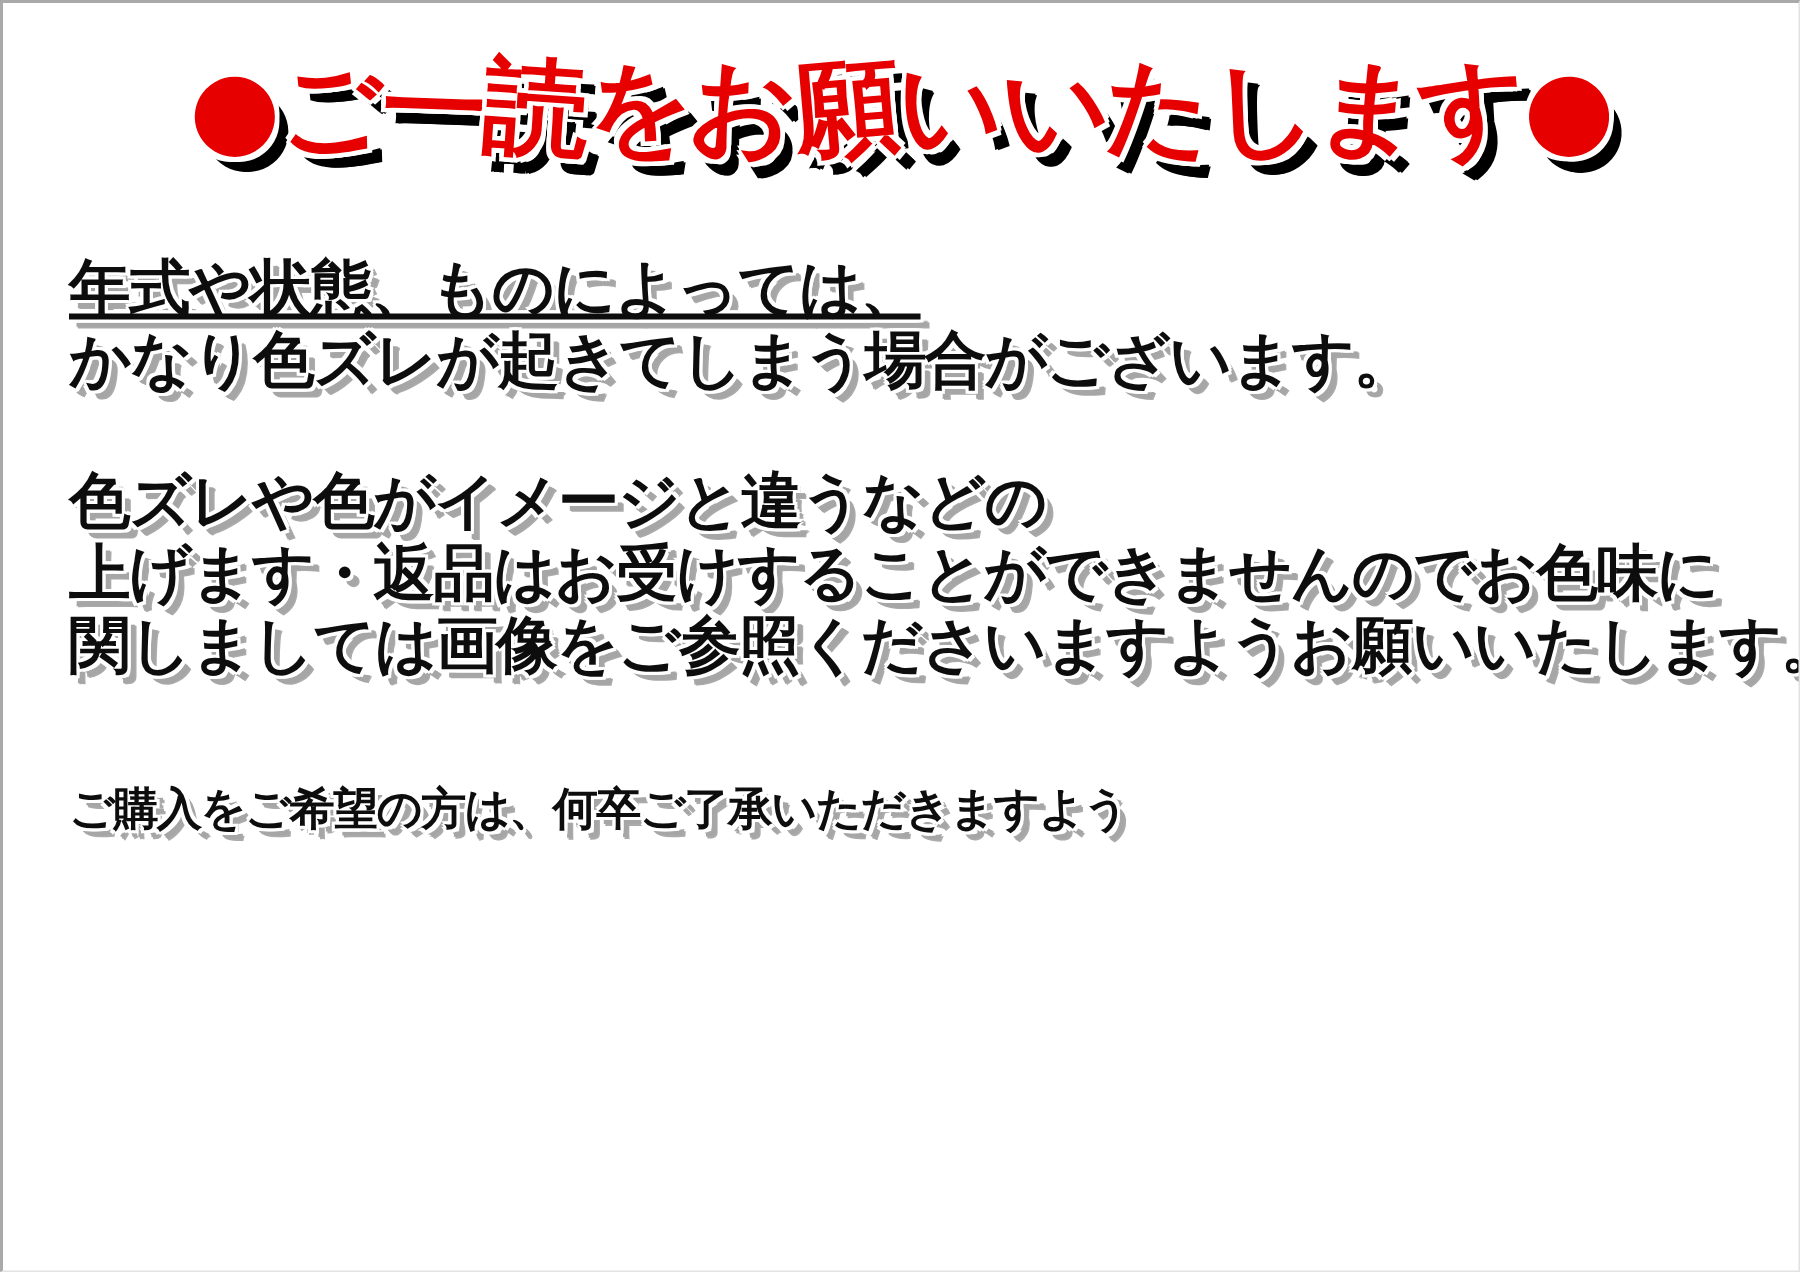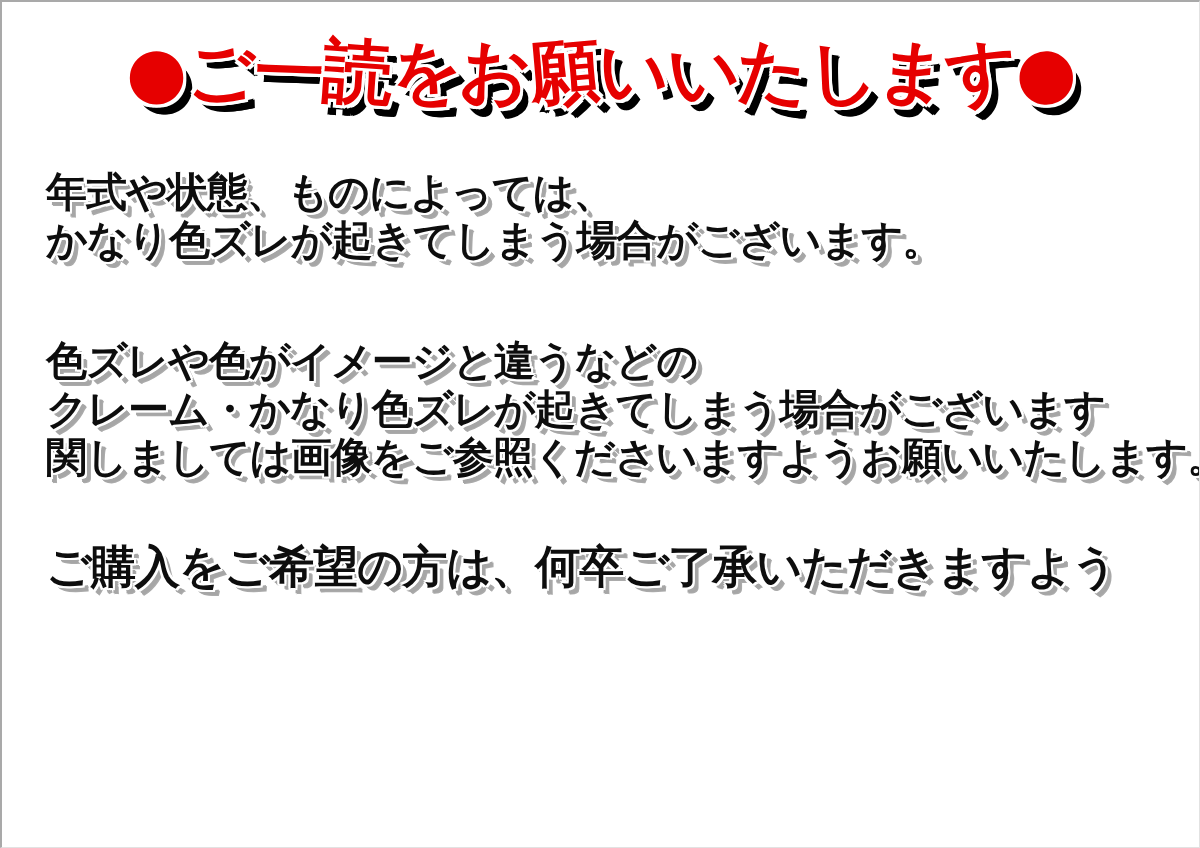--- a/index.html
+++ b/index.html
@@ -52,36 +52,36 @@
     letter-spacing: -1px;
     
     text-shadow:
       -2px -2px 0 #ffffff,  2px -2px 0 #ffffff,
       -2px  2px 0 #ffffff,  2px  2px 0 #ffffff,
       -2px  0   0 #ffffff,  2px  0   0 #ffffff,
        0   -2px 0 #ffffff,  0    2px 0 #ffffff,
        5px  5px 0 #a6a6a6,  6px  6px 0 #ababab;
   }
   .size-a { font-size: 41px; line-height: 48px; }
-  .size-b { font-size: 45px; line-height: 52px; }
-  .gap-top-first  { margin-top: 46px; }
+  .size-b { font-size: 30px; line-height: 52px; }
+  .gap-top-first  { margin-top: 46px; text-decoration: underline; }
   .gap-top        { }
-  .gap-top-mid    { margin-top: 73px; }
+  .gap-top-mid    { margin-top: 46px; }
   .gap-top-para   { margin-top: 60px; }
   .gap-top-last   { margin-top: 36px; padding-left: 14px; }
 </style>
 </head>
 <body>
 
 <div class="page">
 
   <h1 class="title"><span style="transform: rotate(0deg);">●</span><span style="transform: rotate(-6deg);">ご</span><span style="transform: rotate(2deg);">一</span><span style="transform: rotate(4deg);">読</span><span style="transform: rotate(-4deg);">を</span><span style="transform: rotate(5deg);">お</span><span style="transform: rotate(-5deg);">願</span><span style="transform: rotate(4deg);">い</span><span style="transform: rotate(-5deg);">い</span><span style="transform: rotate(5deg);">た</span><span style="transform: rotate(-4deg);">し</span><span style="transform: rotate(5deg);">ま</span><span style="transform: rotate(-5deg);">す</span><span style="transform: rotate(4deg);">●</span></h1>
 
   <div class="body-text">
     <p class="line size-a gap-top-first">年式や状態、ものによっては、</p>
     <p class="line size-a gap-top">かなり色ズレが起きてしまう場合がございます。</p>
     <p class="line size-a gap-top-mid">色ズレや色がイメージと違うなどの</p>
-    <p class="line size-a gap-top">クレーム・かなり色ズレが起きてしまう場合がございます</p>
+    <p class="line size-a gap-top">上げます・返品はお受けすることができませんのでお色味に</p>
     <p class="line size-a gap-top">関しましては画像をご参照くださいますようお願いいたします。</p>
     <p class="line size-b gap-top-para">ご購入をご希望の方は、何卒ご了承いただきますよう</p>
   </div>
 
 </div>
 
 </body></html>

